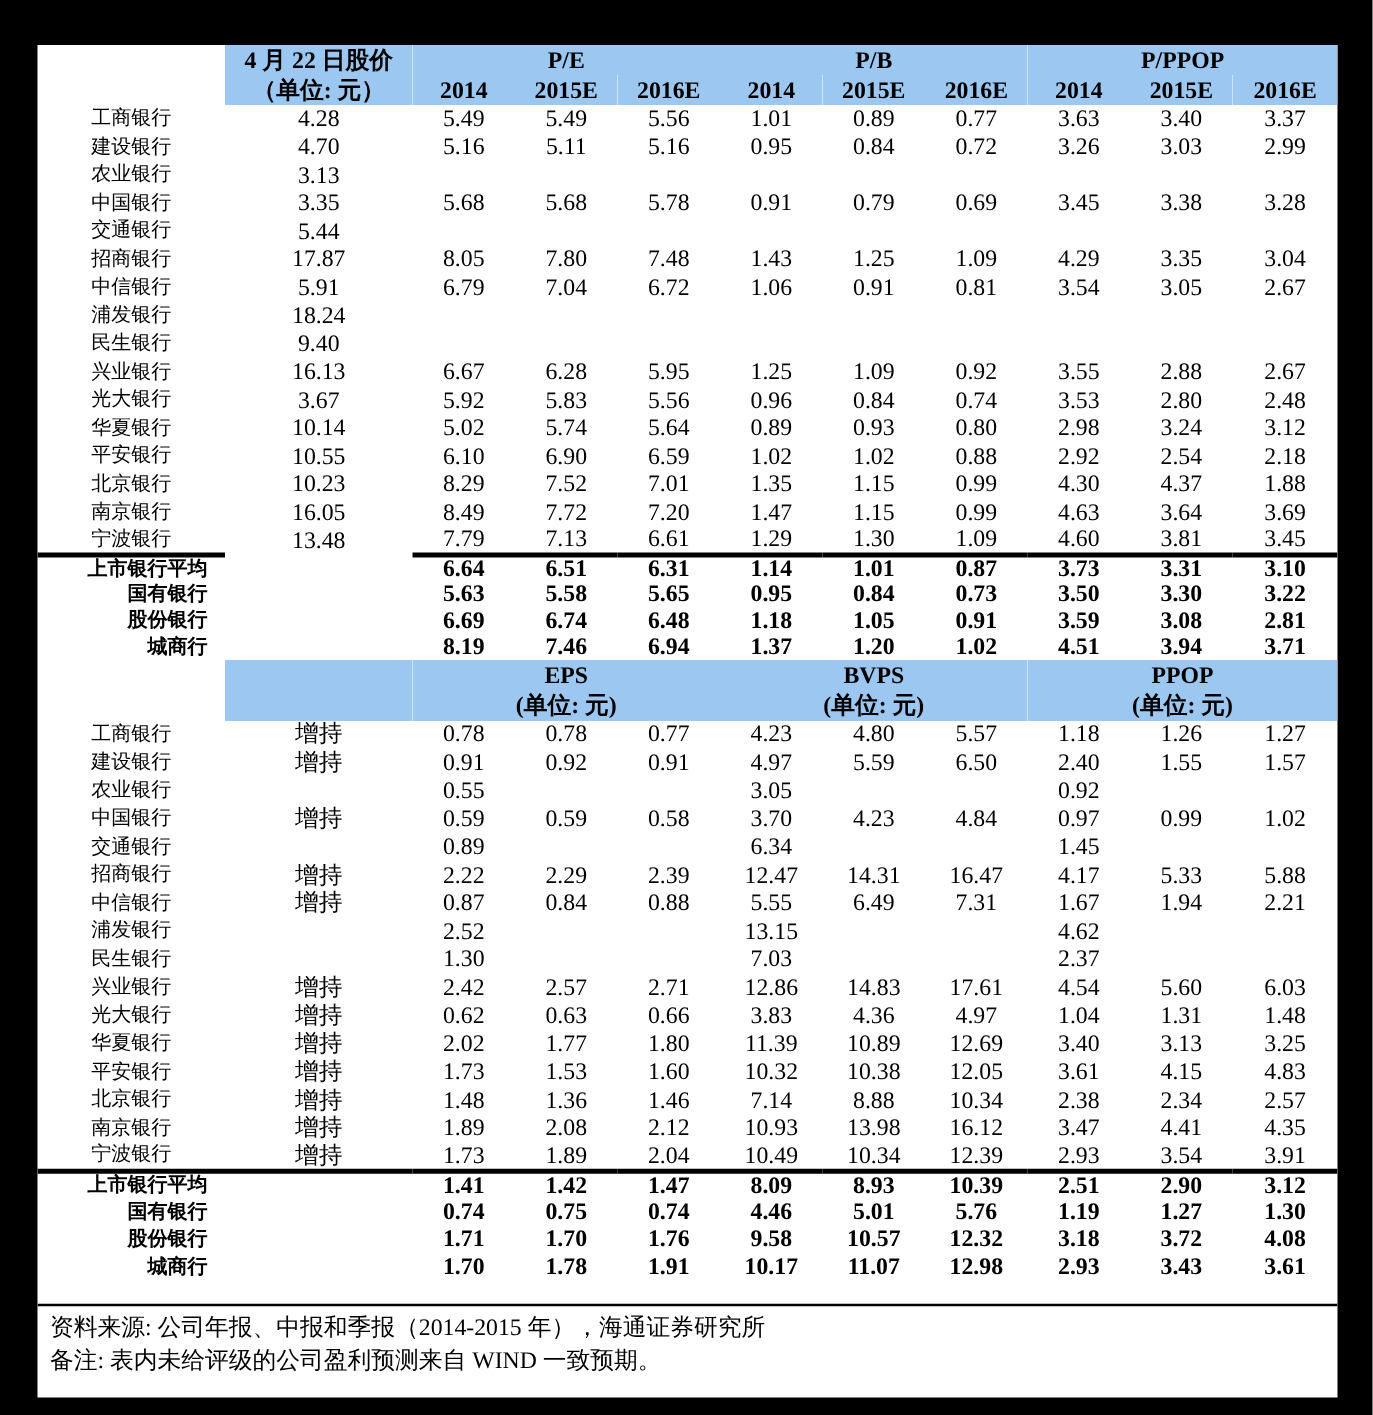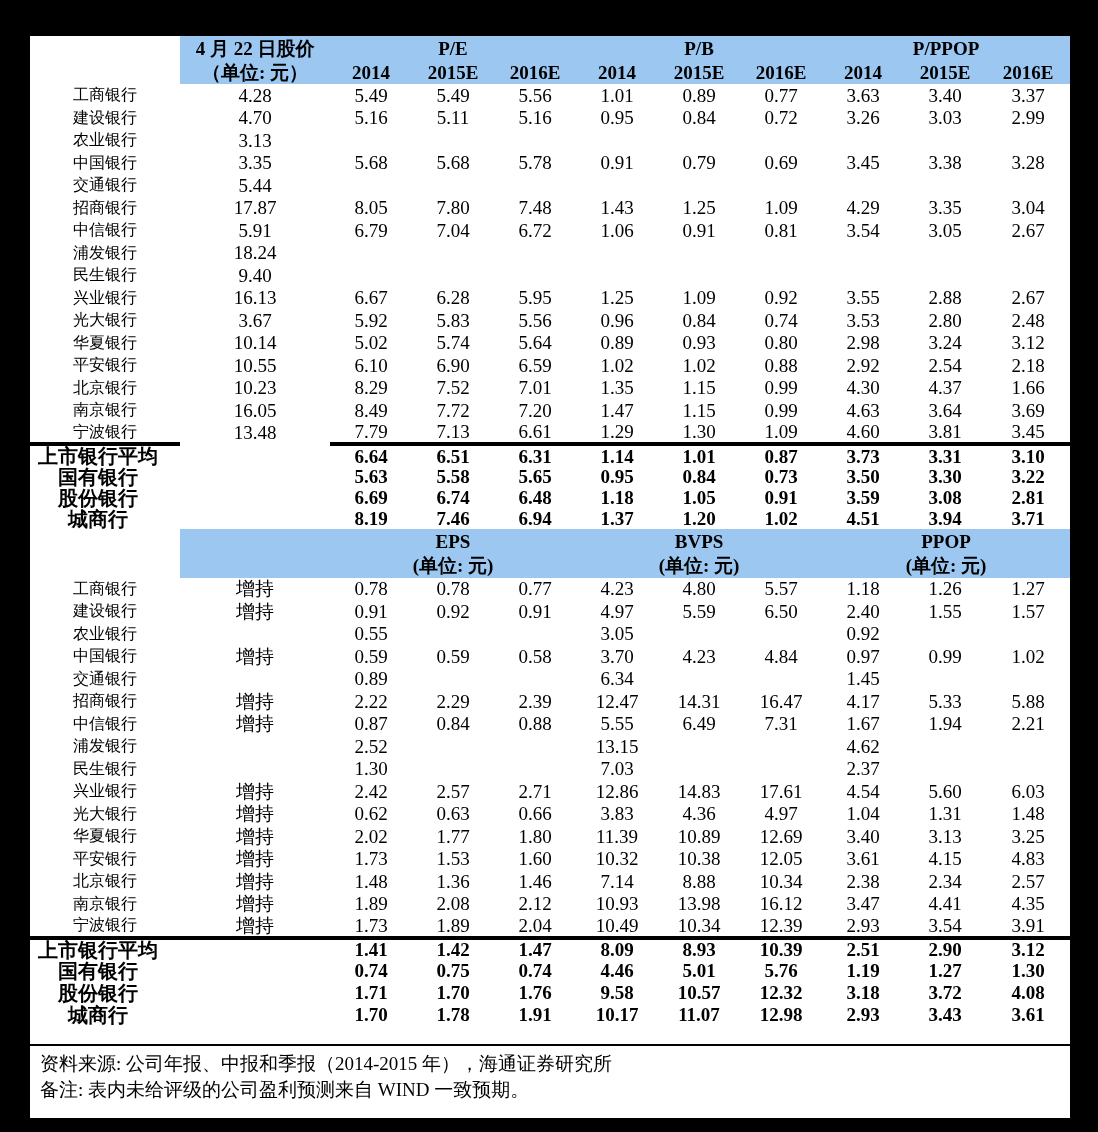--- a/index.html
+++ b/index.html
@@ -27,21 +27,21 @@
     text-align: center; vertical-align: middle;
     font-weight: 400; overflow: hidden; white-space: nowrap;
   }
   thead th { font-weight: 700; background: var(--hdr-bg); }
   thead th.no-bg, thead td.no-bg { background: #fff; }
   thead tr { height: 24px; }
   .t2 thead tr { height: 24.3px; }
   tbody.banks tr { height: 22.5px; }
   tbody.banks td:first-child { font-size: 16px; }
   tbody.sum td { font-weight: 700; }
-  tbody.sum td:first-child { text-align: center; padding-right: 14px; font-size: 20px; }
+  tbody.sum td:first-child { text-align: right; padding-right: 14px; font-size: 16px; }
   tbody.sum.s1 tr { height: 21px; }
   tbody.sum.s2 tr { height: 22px; }
   tbody.sum.s1 tr:first-child td { border-top: 4px solid #000; }
   tbody.sum.s1 tr:first-child td:nth-child(2) { border-top: none; }
   tbody.sum.s2 tr:first-child td { border-top: 4px solid #000; }
   .footer {
     margin-top: 18px;
     border-top: 2px solid #000;
     padding: 5px 0 0 10px;
     font-size: 19px; line-height: 26px;
@@ -262,21 +262,21 @@
           <td>北京银行</td>
           <td>10.23</td>
           <td>8.29</td>
           <td>7.52</td>
           <td>7.01</td>
           <td>1.35</td>
           <td>1.15</td>
           <td>0.99</td>
           <td>4.30</td>
           <td>4.37</td>
-          <td>1.66</td>
+          <td>1.88</td>
         </tr>
         <tr>
           <td>南京银行</td>
           <td>16.05</td>
           <td>8.49</td>
           <td>7.72</td>
           <td>7.20</td>
           <td>1.47</td>
           <td>1.15</td>
           <td>0.99</td>

